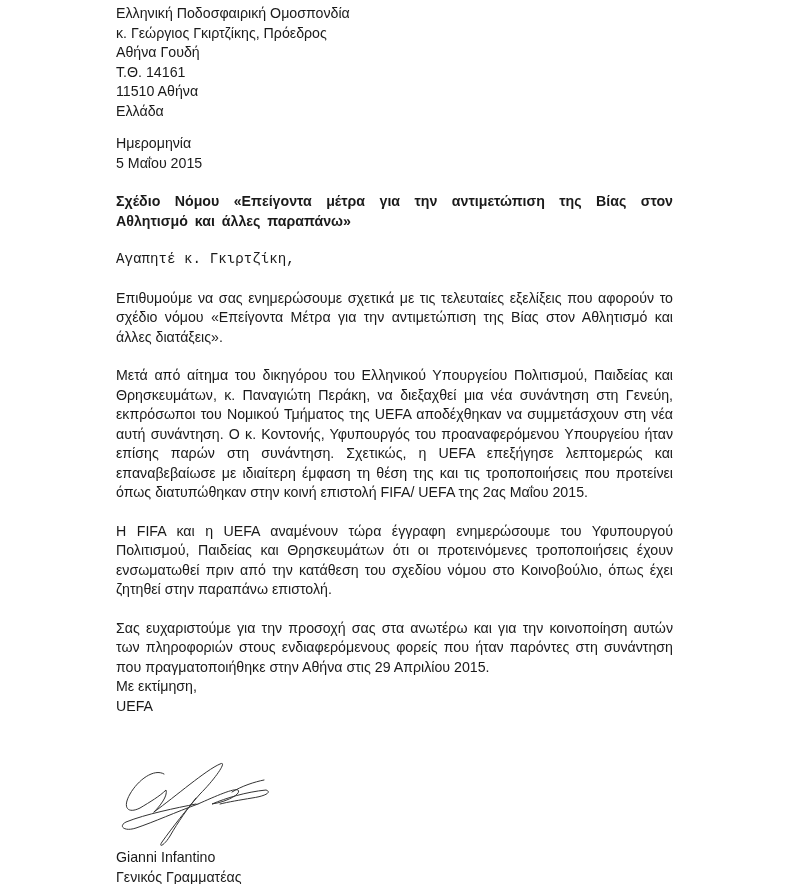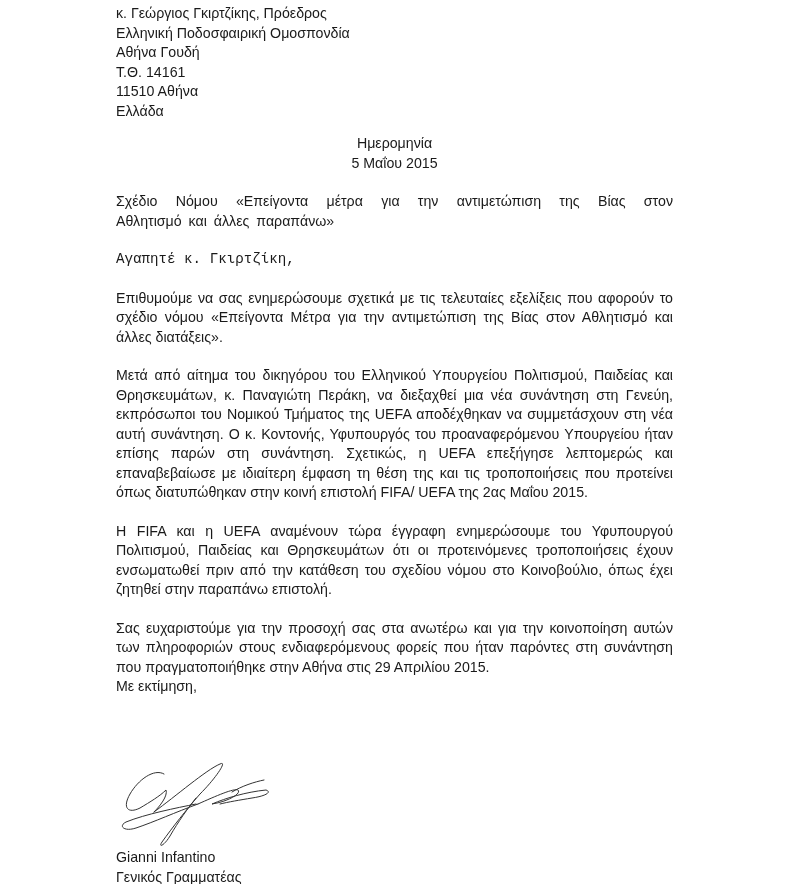--- a/index.html
+++ b/index.html
@@ -19,25 +19,25 @@
     }
     .page {
       position: absolute;
       left: 116px;
       top: 4px;
       width: 557px;
     }
     .address div { white-space: nowrap; }
     .date-block {
       margin-top: 13px;
-      text-align: center;
+      text-align: left;
     }
     .subject {
       margin-top: 19px;
-      font-weight: normal;
+      font-weight: bold;
       text-align: justify;
       text-align-last: left;
       word-spacing: 3px;
     }
     .subject .line1 {
       display: block;
       text-align: justify;
       text-align-last: justify;
     }
     .salutation {
@@ -62,22 +62,22 @@
       left: 0px;
       top: 844px;
     }
   </style>
 </head>
 <body>
 
 <div class="page">
 
   <div class="address">
+    <div>Ελληνική Ποδοσφαιρική Ομοσπονδία</div>
     <div>κ. Γεώργιος Γκιρτζίκης, Πρόεδρος</div>
-    <div>Ελληνική Ποδοσφαιρική Ομοσπονδία</div>
     <div>Αθήνα Γουδή</div>
     <div>Τ.Θ. 14161</div>
     <div>11510 Αθήνα</div>
     <div>Ελλάδα</div>
   </div>
 
   <div class="date-block">
     <div>Ημερομηνία</div>
     <div>5 Μαΐου 2015</div>
   </div>
@@ -89,20 +89,21 @@
 
   <div class="salutation">Αγαπητέ κ. Γκιρτζίκη,</div>
 
   <p class="para">Επιθυμούμε να σας ενημερώσουμε σχετικά με τις τελευταίες εξελίξεις που αφορούν το σχέδιο νόμου «Επείγοντα Μέτρα για την αντιμετώπιση της Βίας στον Αθλητισμό και άλλες διατάξεις».</p>
   <p class="para">Μετά από αίτημα του δικηγόρου του Ελληνικού Υπουργείου Πολιτισμού, Παιδείας και Θρησκευμάτων, κ. Παναγιώτη Περάκη, να διεξαχθεί μια νέα συνάντηση στη Γενεύη, εκπρόσωποι του Νομικού Τμήματος της UEFA αποδέχθηκαν να συμμετάσχουν στη νέα αυτή συνάντηση. Ο κ. Κοντονής, Υφυπουργός του προαναφερόμενου Υπουργείου ήταν επίσης παρών στη συνάντηση. Σχετικώς, η UEFA επεξήγησε λεπτομερώς και επαναβεβαίωσε με ιδιαίτερη έμφαση τη θέση της και τις τροποποιήσεις που προτείνει όπως διατυπώθηκαν στην κοινή επιστολή FIFA/ UEFA της 2ας Μαΐου 2015.</p>
   <p class="para">Η FIFA και η UEFA αναμένουν τώρα έγγραφη ενημερώσουμε του Υφυπουργού Πολιτισμού, Παιδείας και Θρησκευμάτων ότι οι προτεινόμενες τροποποιήσεις έχουν ενσωματωθεί πριν από την κατάθεση του σχεδίου νόμου στο Κοινοβούλιο, όπως έχει ζητηθεί στην παραπάνω επιστολή.</p>
   <p class="para">Σας ευχαριστούμε για την προσοχή σας στα ανωτέρω και για την κοινοποίηση αυτών των πληροφοριών στους ενδιαφερόμενους φορείς που ήταν παρόντες στη συνάντηση που πραγματοποιήθηκε στην Αθήνα στις 29 Απριλίου 2015.</p>
 
   <div class="closing">
     <div>Με εκτίμηση,</div>
+    <div>UEFA</div>
   </div>
 
   <svg class="signature" viewBox="0 0 160 95" xmlns="http://www.w3.org/2000/svg">
     <g fill="none" stroke="#333" stroke-width="1" stroke-linecap="round" stroke-linejoin="round">
 
       <path d="M48 18 C38 12, 22 24, 14 38 C6 52, 12 58, 24 52 C34 46, 44 40, 50 34 C52 40, 44 50, 38 56"></path>
 
       <path d="M38 56 C60 40, 90 14, 104 8 C112 4, 100 22, 84 38 C70 54, 56 72, 46 86 C42 92, 48 90, 54 80 C62 66, 72 52, 80 42"></path>
 
       <path d="M80 48 C60 52, 30 58, 10 66 C2 70, 8 76, 20 72 C38 66, 60 56, 82 48"></path>

